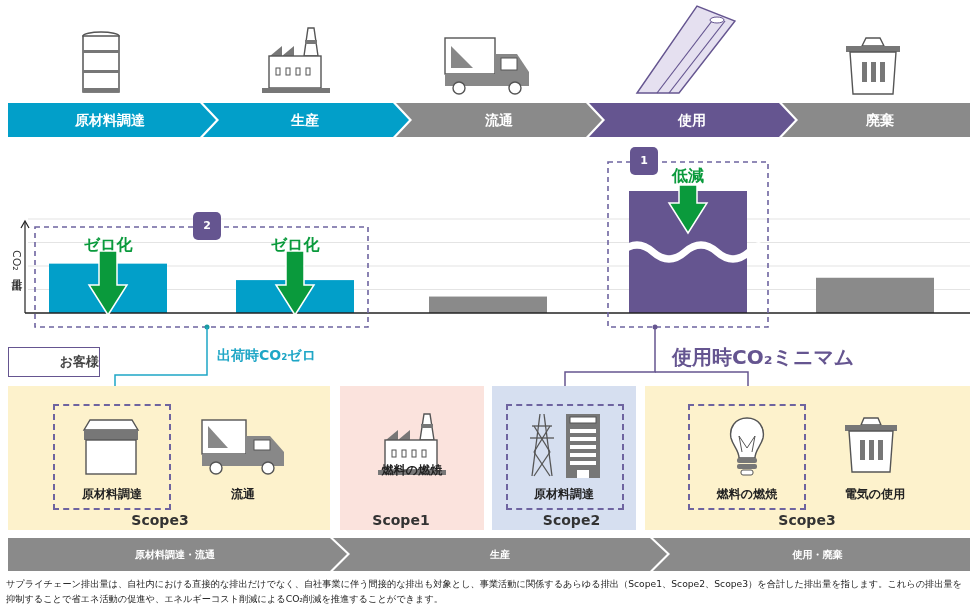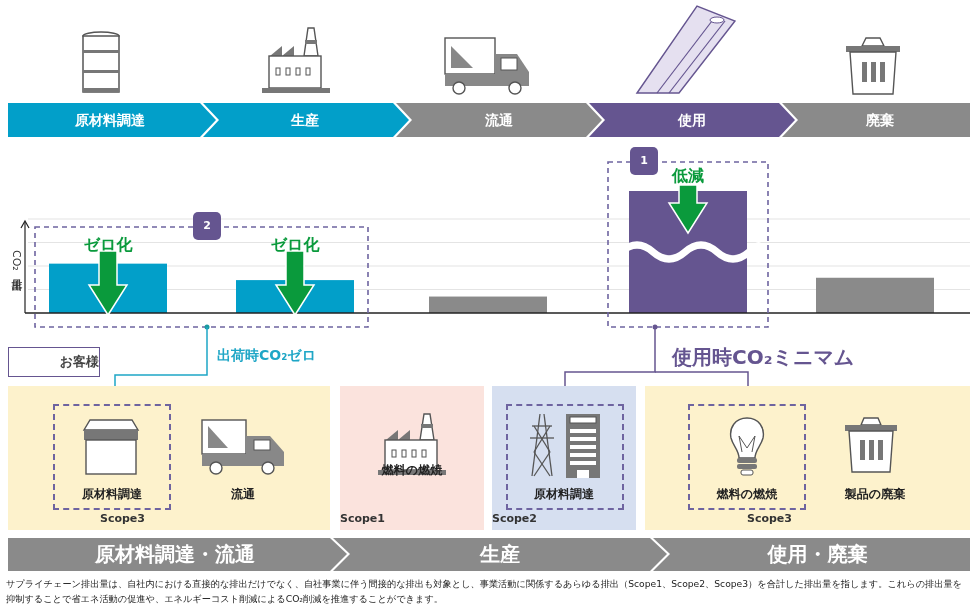--- a/index.html
+++ b/index.html
@@ -1,23 +1,23 @@
 <!DOCTYPE html>
 <html><head>
 <meta charset="utf-8">
 <style>
   * { margin:0; padding:0; box-sizing:border-box; }
   body { width:976px; height:611px; background:#fff; font-family:"DejaVu Sans","Liberation Sans",sans-serif; position:relative; overflow:hidden; color:#222; }
   .abs { position:absolute; }
   .stage-label { position:absolute; top:103px; height:34px; line-height:34px; color:#fff; font-weight:bold; font-size:14px; text-align:center; }
-  .bottom-label { position:absolute; top:538px; height:16px; line-height:33px; color:#fff; font-weight:bold; font-size:20px; text-align:center; }
+  .bottom-label { position:absolute; top:538px; height:16px; line-height:33px; color:#fff; font-weight:bold; font-size:10px; text-align:center; }
   .zero-label { position:absolute; color:#0a9a3c; font-weight:bold; font-size:16px; text-align:center; width:60px; }
   .badge { position:absolute; width:28px; height:28px; background:#655590; border-radius:5px; color:#fff; font-weight:bold; font-size:11px; text-align:center; line-height:28px; }
   .scope-box { position:absolute; top:386px; height:144px; }
-  .scope-label { position:absolute; font-size:11px; font-weight:bold; color:#333; text-align:left; }
+  .scope-label { position:absolute; font-size:14px; font-weight:bold; color:#333; text-align:center; }
   .item-label { position:absolute; font-size:12px; font-weight:bold; color:#222; text-align:center; }
   .dashbox { position:absolute; border:2px dashed #6e64a0; }
   .footnote { position:absolute; left:6px; font-size:9.2px; color:#222; white-space:nowrap; }
 </style>
 </head>
 <body>
 
 <svg class="abs" style="left:80px;top:30px" width="42" height="66">
   <ellipse cx="21" cy="6" rx="18" ry="4" fill="#fff" stroke="#555" stroke-width="1.5"></ellipse>
   <rect x="3" y="6" width="36" height="56" fill="#fff" stroke="#555" stroke-width="1.5"></rect>
@@ -192,21 +192,21 @@
   <rect x="17" y="24" width="5" height="20" fill="#777"></rect>
   <rect x="26" y="24" width="5" height="20" fill="#777"></rect>
   <rect x="35" y="24" width="5" height="20" fill="#777"></rect>
 </svg>
 
 <div class="item-label" style="left:60px;top:486px;width:104px">原材料調達</div>
 <div class="item-label" style="left:195px;top:486px;width:96px">流通</div>
 <div class="item-label" style="left:345px;top:462px;width:134px">燃料の燃焼</div>
 <div class="item-label" style="left:497px;top:486px;width:134px">原材料調達</div>
 <div class="item-label" style="left:692px;top:486px;width:110px">燃料の燃焼</div>
-<div class="item-label" style="left:820px;top:486px;width:110px">製品の廃棄</div>
+<div class="item-label" style="left:820px;top:486px;width:110px">電気の使用</div>
 
 <div class="scope-label" style="left:100px;top:512px;width:120px">Scope3</div>
 <div class="scope-label" style="left:340px;top:512px;width:122px">Scope1</div>
 <div class="scope-label" style="left:492px;top:512px;width:159px">Scope2</div>
 <div class="scope-label" style="left:747px;top:512px;width:120px">Scope3</div>
 
 <svg class="abs" style="left:0;top:538px" width="976" height="34">
   <polygon points="8,0 330,0 347,16 330,33 8,33" fill="#8a8a8a"></polygon>
   <polygon points="333,0 650,0 667,16 650,33 333,33 350,16" fill="#8a8a8a"></polygon>
   <polygon points="653,0 970,0 970,33 653,33 670,16" fill="#8a8a8a"></polygon>

